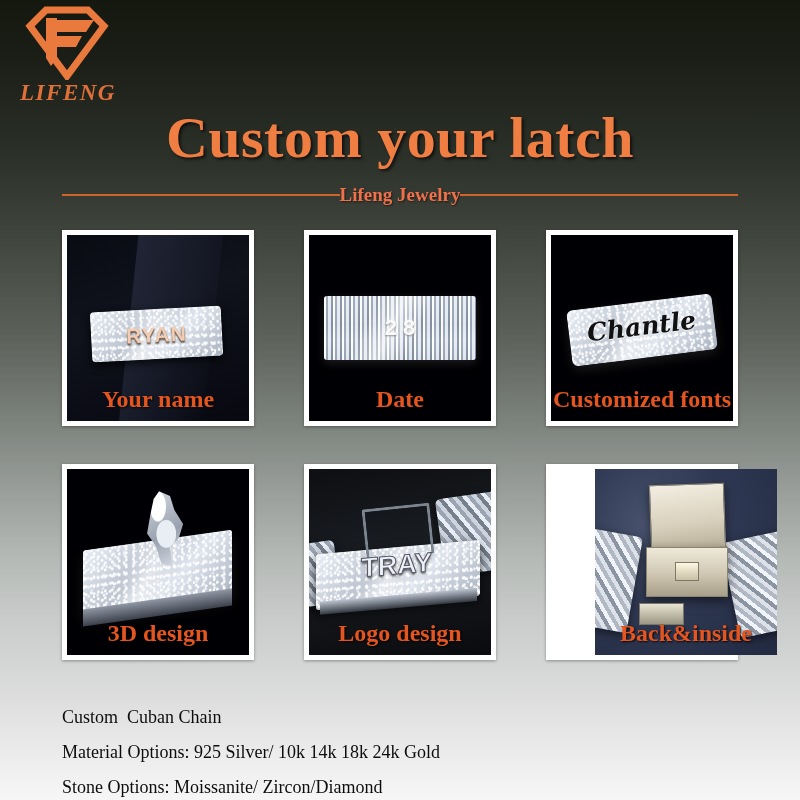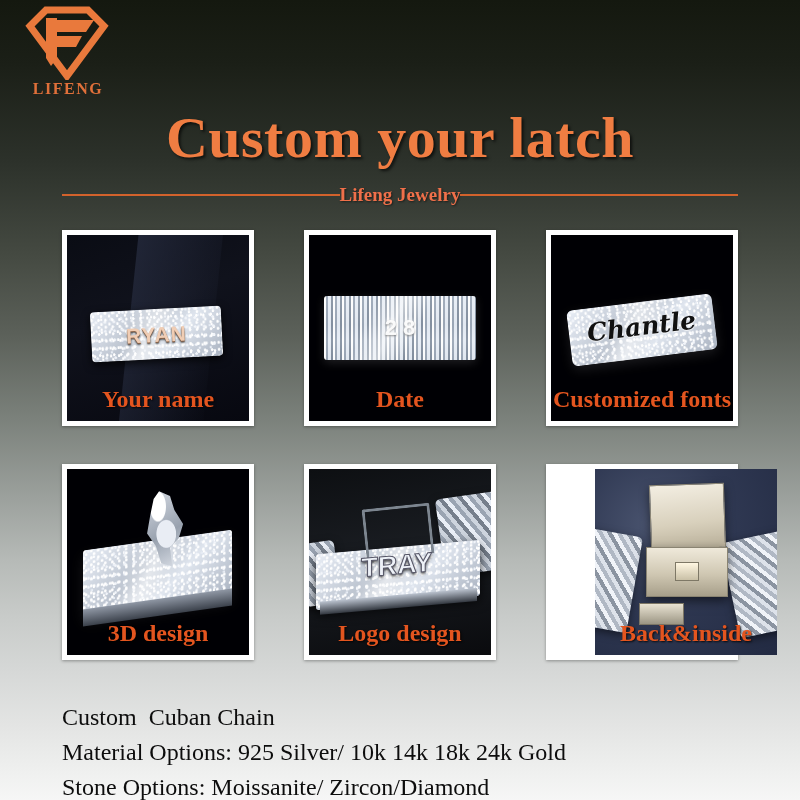--- a/index.html
+++ b/index.html
@@ -52,22 +52,23 @@
   }
   #logo-wordmark {
     position: absolute;
     left: 0;
     top: 74px;
     width: 112px;
     text-align: center;
     color: #E0703A;
     font-family: "Liberation Serif", serif;
     font-weight: bold;
-    font-size: 16px;
+    font-size: 23px;
     letter-spacing: 1.5px;
+    font-style: italic;
   }
 
   
   #headline {
     position: absolute;
     left: 0;
     top: 104px;
     width: 800px;
     text-align: center;
     color: #F07D42;
@@ -420,21 +421,21 @@
   #spec-list {
     position: absolute;
     left: 62px;
     top: 700px;
     width: 700px;
   }
   .spec-line {
     color: #0d0d0d;
     font-family: "Liberation Serif", serif;
     font-weight: normal;
-    font-size: 24px;
+    font-size: 18px;
     line-height: 35px;
     white-space: pre;
   }
 </style>
 </head>
 <body>
 
 <div id="poster">
 
   <div id="logo-block">

